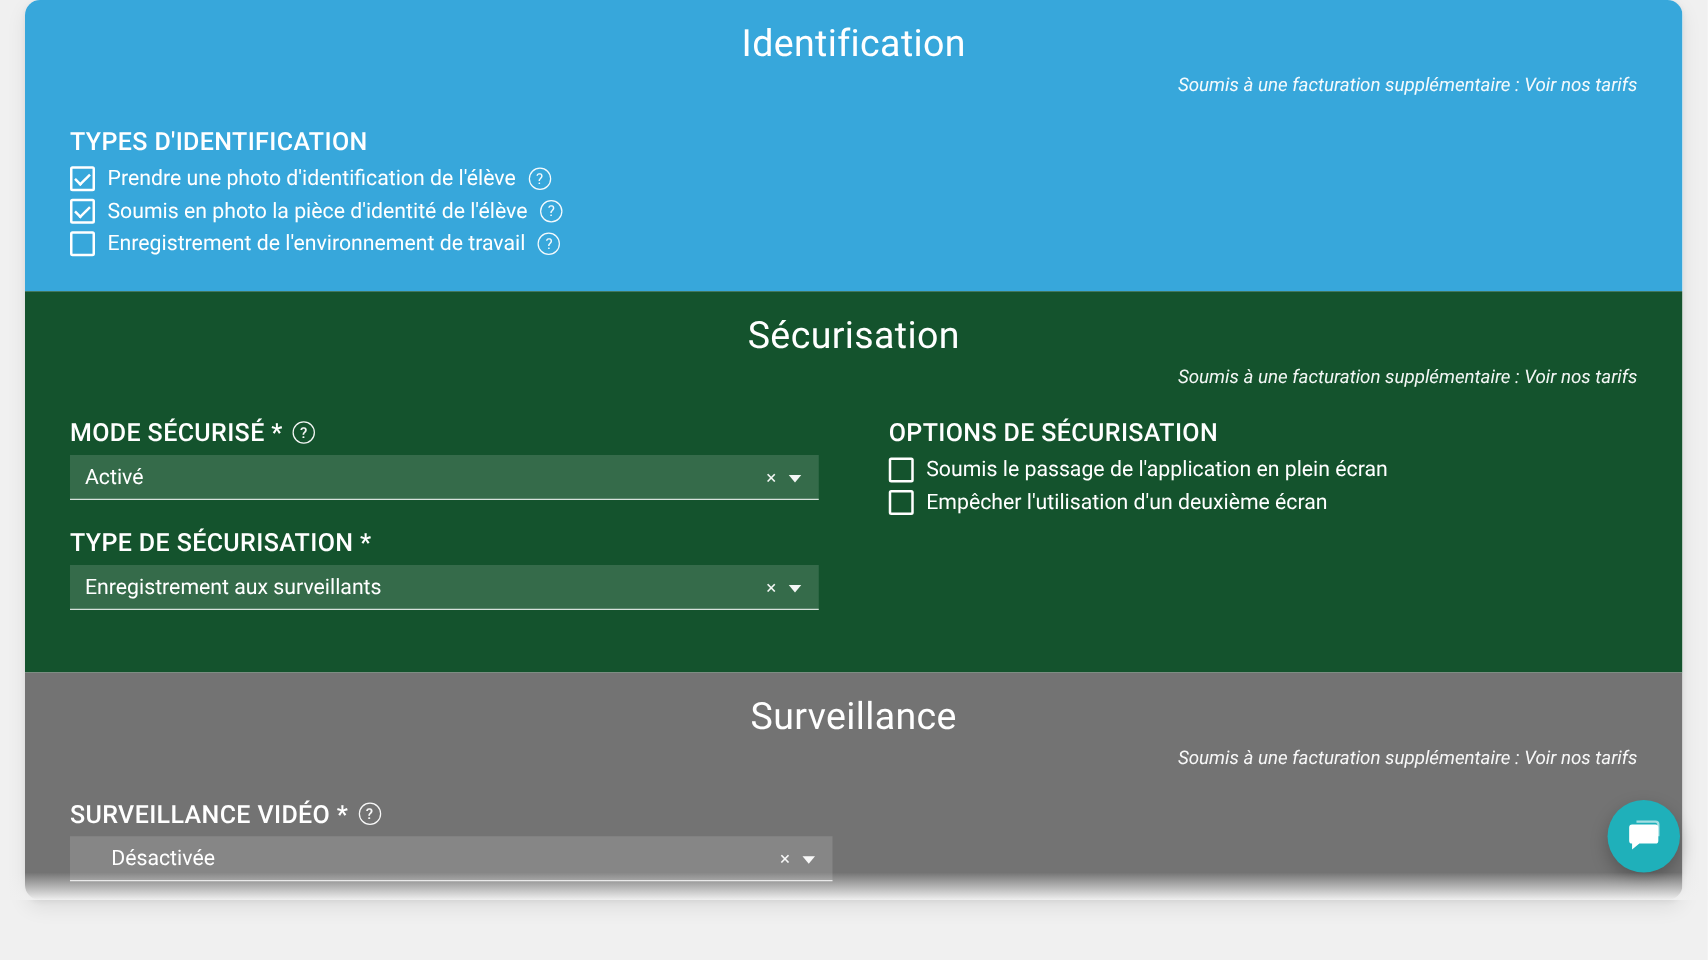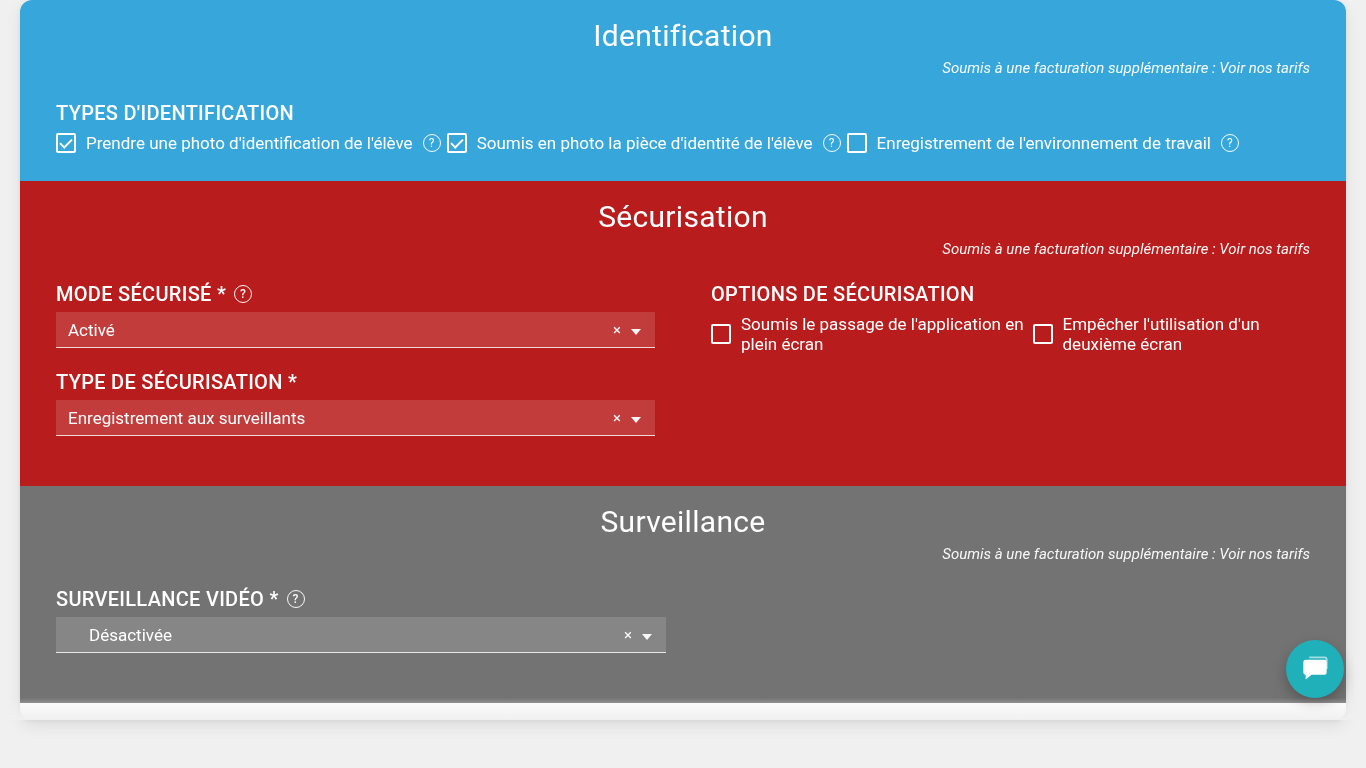--- a/index.html
+++ b/index.html
@@ -6,26 +6,26 @@
   html, body { width: 1366px; height: 768px; font-family: -apple-system, BlinkMacSystemFont, "Segoe UI", Roboto, Arial, sans-serif; background:#f0f0f0; overflow:hidden; }
   .page { width:1366px; height:720px; position:relative; }
   .card {
     position:absolute; left:20px; top:0; right:20px; bottom:0;
     border-radius:12px; overflow:hidden;
     box-shadow:0 6px 16px rgba(0,0,0,0.08), 0 1px 4px rgba(0,0,0,0.06);
     background:#fff;
   }
   .section { color:#fff; padding:18px 36px 28px 36px; }
   .section.blue   { background:#37a7db; }
-  .section.teal   { background:#b91c1c; }
+  .section.teal   { background:#14532d; }
   .section.purple { background:#737373; }
   .sec-title { text-align:center; font-size:30px; font-weight:400; letter-spacing:.3px; margin-bottom:6px; }
   .sec-sub   { text-align:right; font-style:italic; font-size:15px; opacity:.95; margin-bottom:24px; }
   .group-title { font-size:20px; font-weight:500; letter-spacing:.3px; text-transform:uppercase; margin-bottom:8px; display:flex; align-items:center; gap:8px;}
-  .checks { display:flex; gap:6px; }
+  .checks { display:flex; flex-direction:column; gap:6px; }
   .check-row { display:flex; align-items:center; gap:10px; font-size:17px; }
   .checkbox {
     width:20px; height:20px; border:2px solid #fff; border-radius:2px;
     display:inline-flex; align-items:center; justify-content:center; flex:0 0 20px;
     cursor:pointer;
   }
   .checkbox.checked::after{
     content:""; width:10px; height:5px; border-left:2.5px solid #fff; border-bottom:2.5px solid #fff;
     transform:rotate(-45deg) translate(1px,-1px);
   }

